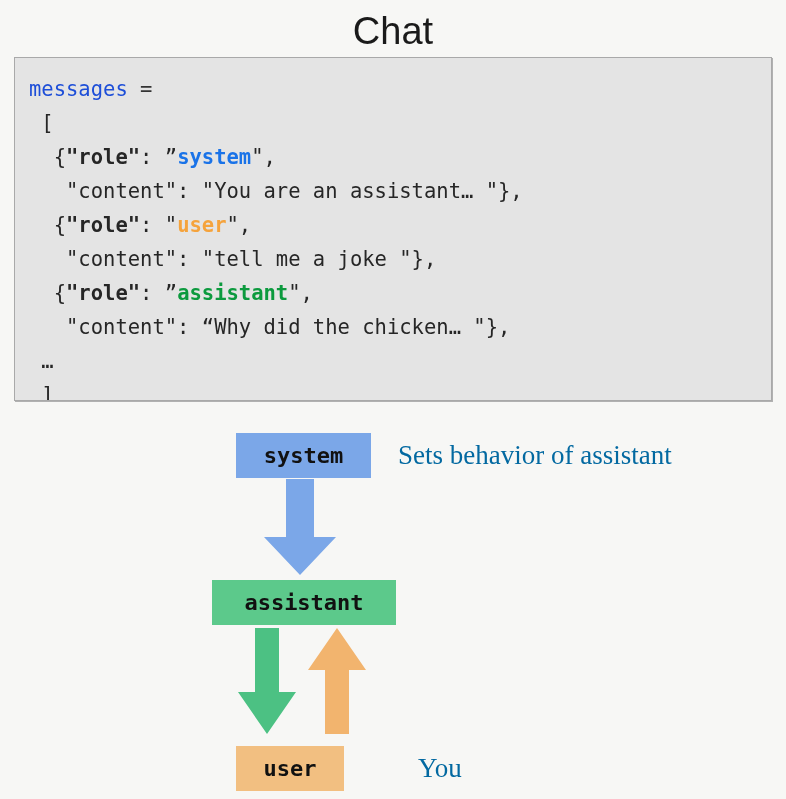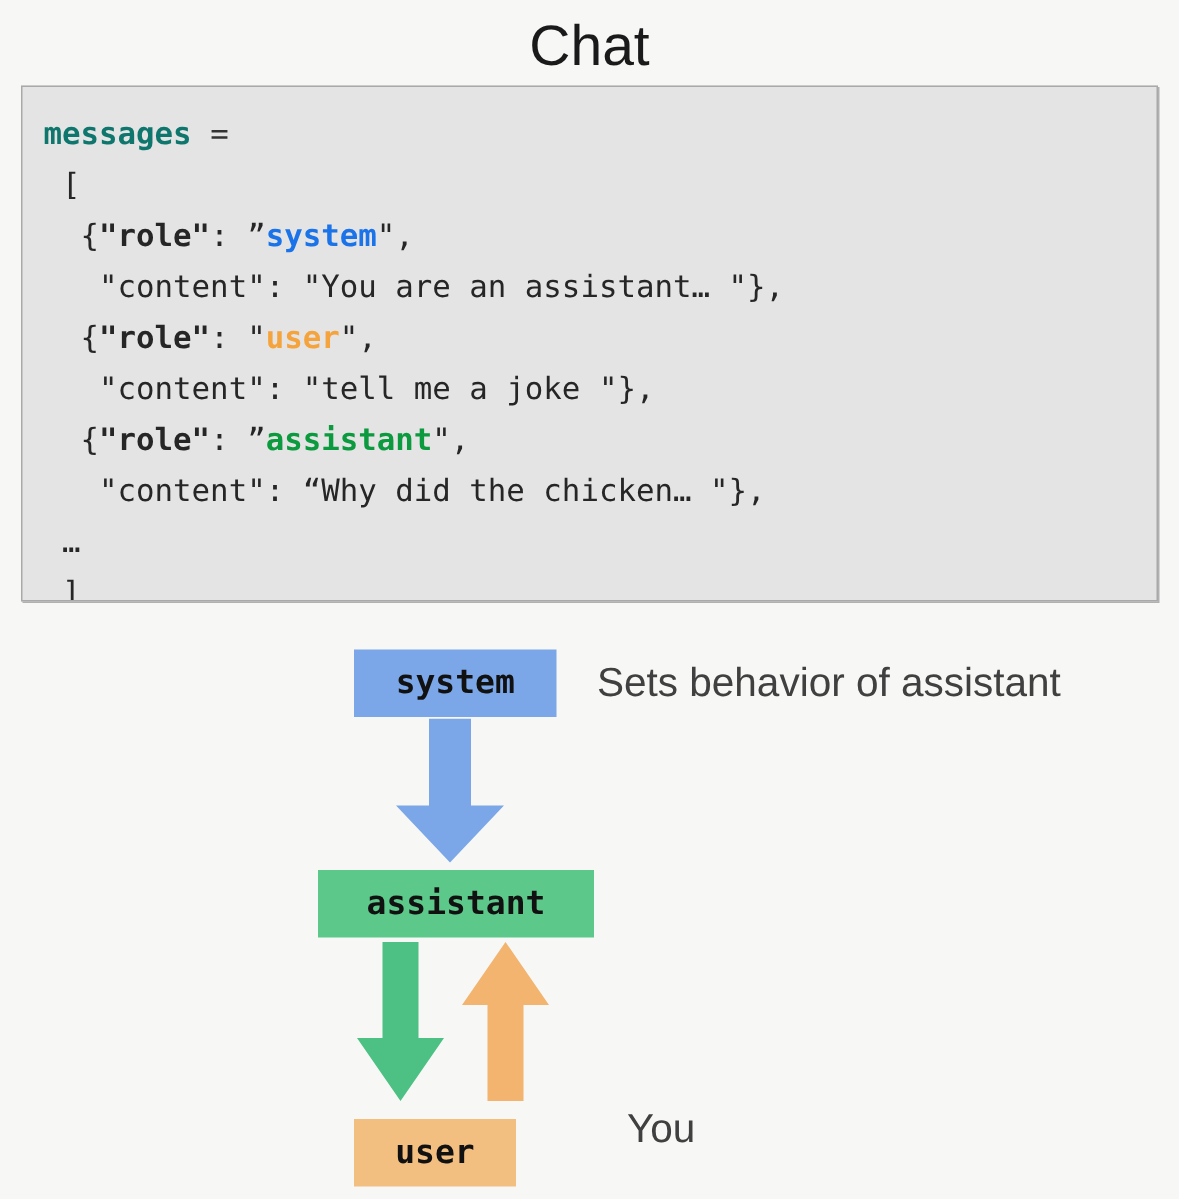--- a/index.html
+++ b/index.html
@@ -48,21 +48,21 @@
     font-family: "DejaVu Sans Mono", "Liberation Mono", monospace;
     font-size: 20.5px;
     line-height: 34px;
     color: #262626;
     white-space: pre;
   }
   .code-line {
     white-space: pre;
     height: 34px;
   }
-  .tok-var    { color: #0f766e; font-weight: bold; }
+  .tok-var    { color: #1d4ed8; font-weight: normal; }
   .tok-op     { color: #333333; }
   .tok-key    { color: #262626; font-weight: bold; }
   .tok-plain  { color: #262626; }
   .tok-system    { color: #1a73e8; font-weight: bold; }
   .tok-user      { color: #f5a33c; font-weight: bold; }
   .tok-assistant { color: #0c9a3e; font-weight: bold; }
 
   
   .diagram {
     position: absolute;
@@ -99,28 +99,28 @@
   .node-user {
     left: 236px;
     top: 345px;
     width: 108px;
     height: 45px;
     background: #f2bf81;
   }
 
   .node-label {
     position: absolute;
-    font-family: Liberation Sans, sans-serif;
+    font-family: Liberation Serif, serif;
     font-size: 27px;
-    color: #404040;
+    color: #0369a1;
     white-space: nowrap;
   }
   .label-system    { left: 398px; top: 39px; }
   .label-assistant { left: 418px; top: 186px; }
-  .label-user      { left: 418px; top: 336px; }
+  .label-user      { left: 418px; top: 352px; }
 
   .arrow { position: absolute; }
   .arrow-down-blue   { left: 262px; top: 78px;  }
   .arrow-down-green  { left: 236px; top: 227px; }
   .arrow-up-orange   { left: 306px; top: 227px; }
 </style>
 </head>
 <body>
 
 <div class="page-title">Chat</div>

